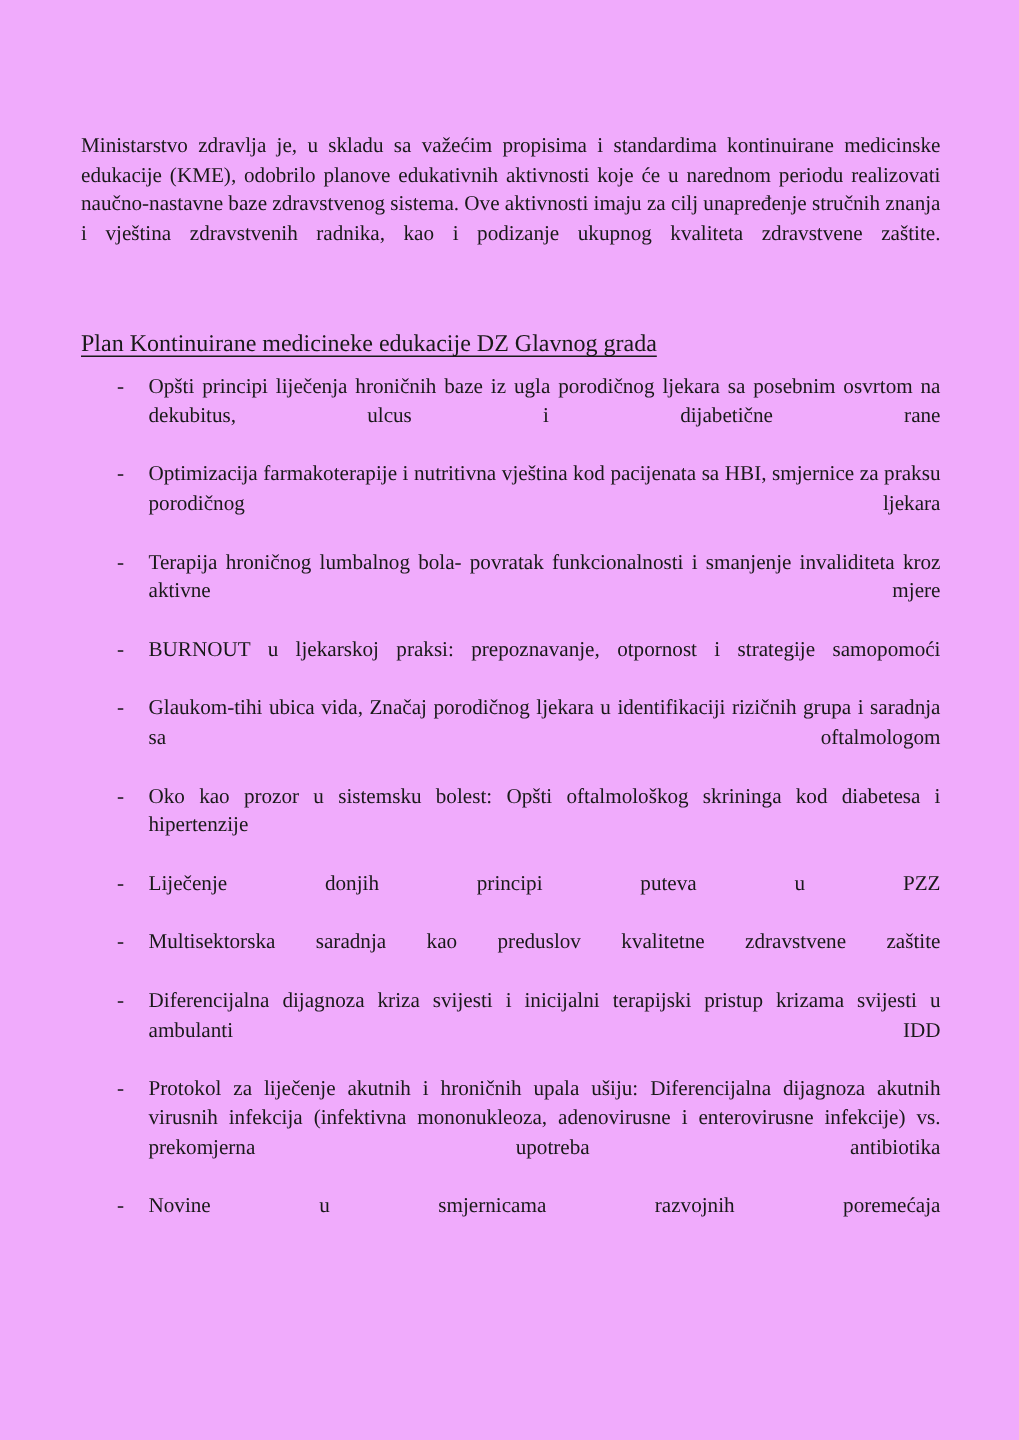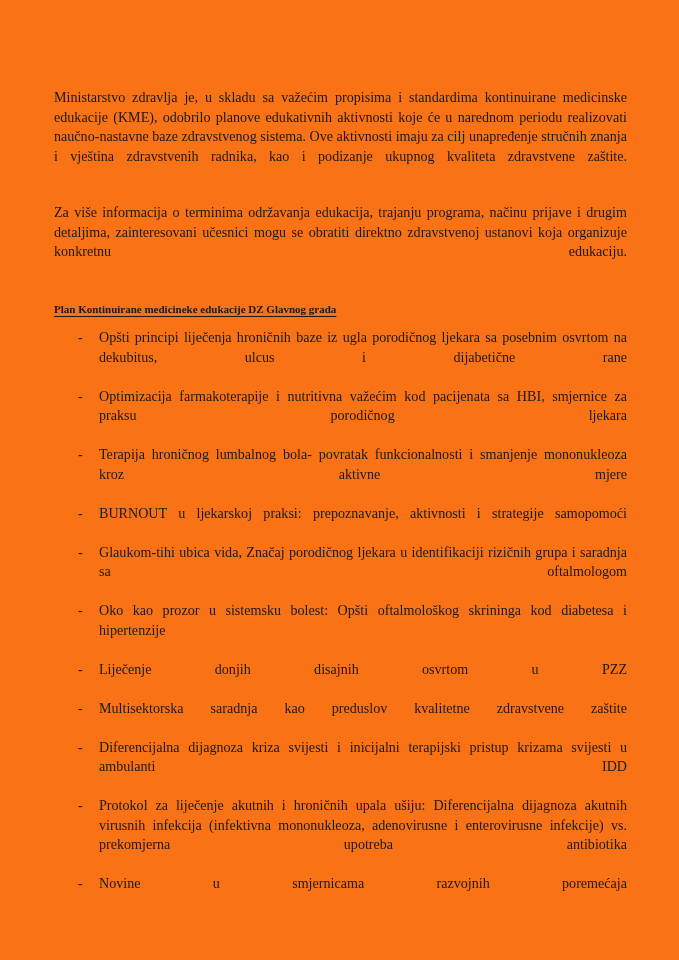--- a/index.html
+++ b/index.html
@@ -15,41 +15,41 @@
     font-family: "Liberation Serif", "DejaVu Serif", serif;
     color: #191919;
     -webkit-font-smoothing: antialiased;
   }
   .page {
     position: relative;
     width: 679px;
     height: 960px;
     box-sizing: border-box;
     padding: 88px 52px 0 54px;
-    background: #f97316;
+    background: #f0abfc;
   }
   .doc-body {
     width: 573px;
   }
   p.para {
     margin: 0 0 17px 0;
     font-size: 14.1px;
     line-height: 19.6px;
     text-align: justify;
     text-justify: inter-word;
     hyphens: none;
   }
   p.para:last-of-type {
     margin-bottom: 0;
   }
   .section-heading {
-    margin: 18px 0 9px 0;
-    font-size: 11px;
+    margin: 34px 0 9px 0;
+    font-size: 16px;
     line-height: 20px;
-    font-weight: bold;
+    font-weight: normal;
     text-align: left;
   }
   .section-heading .heading-text {
     text-decoration: underline;
     text-underline-offset: 2.5px;
     text-decoration-thickness: 1.1px;
   }
   ul.topic-list {
     list-style: none;
     margin: 0;
@@ -85,52 +85,51 @@
     width: 100%;
   }
 </style>
 </head>
 <body>
 
 <div class="page">
   <div class="doc-body">
 
     <p class="para">Ministarstvo zdravlja je, u skladu sa važećim propisima i standardima kontinuirane medicinske edukacije (KME), odobrilo planove edukativnih aktivnosti koje će u narednom periodu realizovati naučno-nastavne baze zdravstvenog sistema. Ove aktivnosti imaju za cilj unapređenje stručnih znanja i vještina zdravstvenih radnika, kao i podizanje ukupnog kvaliteta zdravstvene zaštite.</p>
-    <p class="para">Za više informacija o terminima održavanja edukacija, trajanju programa, načinu prijave i drugim detaljima, zainteresovani učesnici mogu se obratiti direktno zdravstvenoj ustanovi koja organizuje konkretnu edukaciju.</p>
 
     <div class="section-heading"><span class="heading-text">Plan Kontinuirane medicineke edukacije DZ Glavnog grada</span></div>
 
     <ul class="topic-list">
       <li>
           <span class="dash-marker">-</span>
           <span class="item-text">Opšti principi liječenja hroničnih baze iz ugla porodičnog ljekara sa posebnim osvrtom na dekubitus, ulcus i dijabetične rane</span>
         </li>
       <li>
           <span class="dash-marker">-</span>
-          <span class="item-text">Optimizacija farmakoterapije i nutritivna važećim kod pacijenata sa HBI, smjernice za praksu porodičnog ljekara</span>
+          <span class="item-text">Optimizacija farmakoterapije i nutritivna vještina kod pacijenata sa HBI, smjernice za praksu porodičnog ljekara</span>
         </li>
       <li>
           <span class="dash-marker">-</span>
-          <span class="item-text">Terapija hroničnog lumbalnog bola- povratak funkcionalnosti i smanjenje mononukleoza kroz aktivne mjere</span>
+          <span class="item-text">Terapija hroničnog lumbalnog bola- povratak funkcionalnosti i smanjenje invaliditeta kroz aktivne mjere</span>
         </li>
       <li>
           <span class="dash-marker">-</span>
-          <span class="item-text">BURNOUT u ljekarskoj praksi: prepoznavanje, aktivnosti i strategije samopomoći</span>
+          <span class="item-text">BURNOUT u ljekarskoj praksi: prepoznavanje, otpornost i strategije samopomoći</span>
         </li>
       <li>
           <span class="dash-marker">-</span>
           <span class="item-text">Glaukom-tihi ubica vida, Značaj porodičnog ljekara u identifikaciji rizičnih grupa i saradnja sa oftalmologom</span>
         </li>
       <li>
           <span class="dash-marker">-</span>
           <span class="item-text">Oko kao prozor u sistemsku bolest: Opšti oftalmološkog skrininga kod diabetesa i hipertenzije</span>
         </li>
       <li>
           <span class="dash-marker">-</span>
-          <span class="item-text">Liječenje donjih disajnih osvrtom u PZZ</span>
+          <span class="item-text">Liječenje donjih principi puteva u PZZ</span>
         </li>
       <li>
           <span class="dash-marker">-</span>
           <span class="item-text">Multisektorska saradnja kao preduslov kvalitetne zdravstvene zaštite</span>
         </li>
       <li>
           <span class="dash-marker">-</span>
           <span class="item-text">Diferencijalna dijagnoza kriza svijesti i inicijalni terapijski pristup krizama svijesti u ambulanti IDD</span>
         </li>
       <li>

